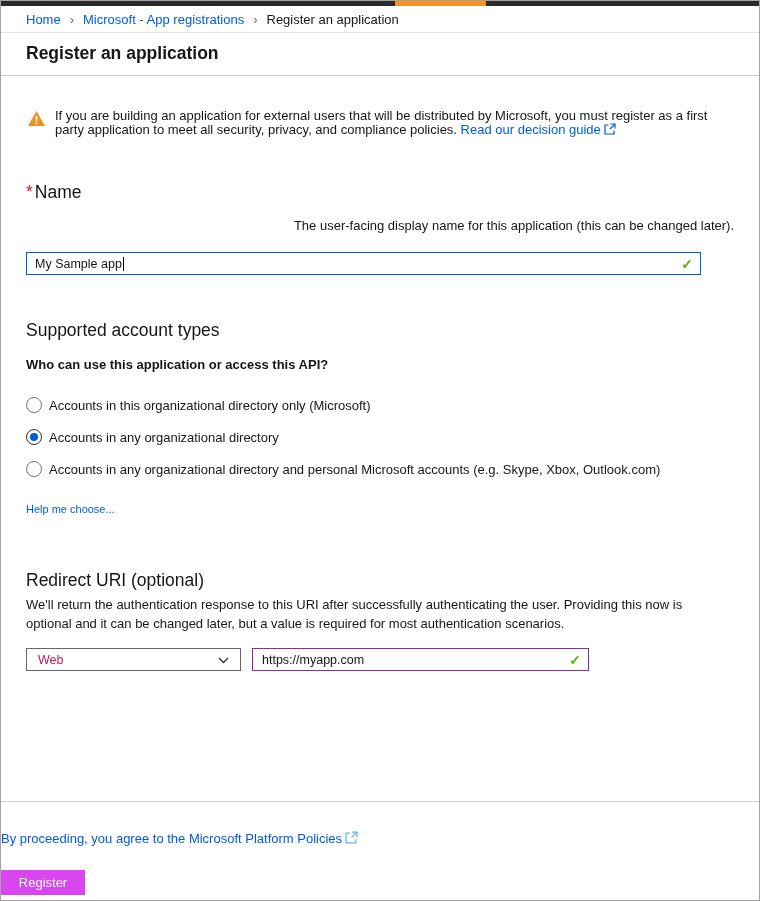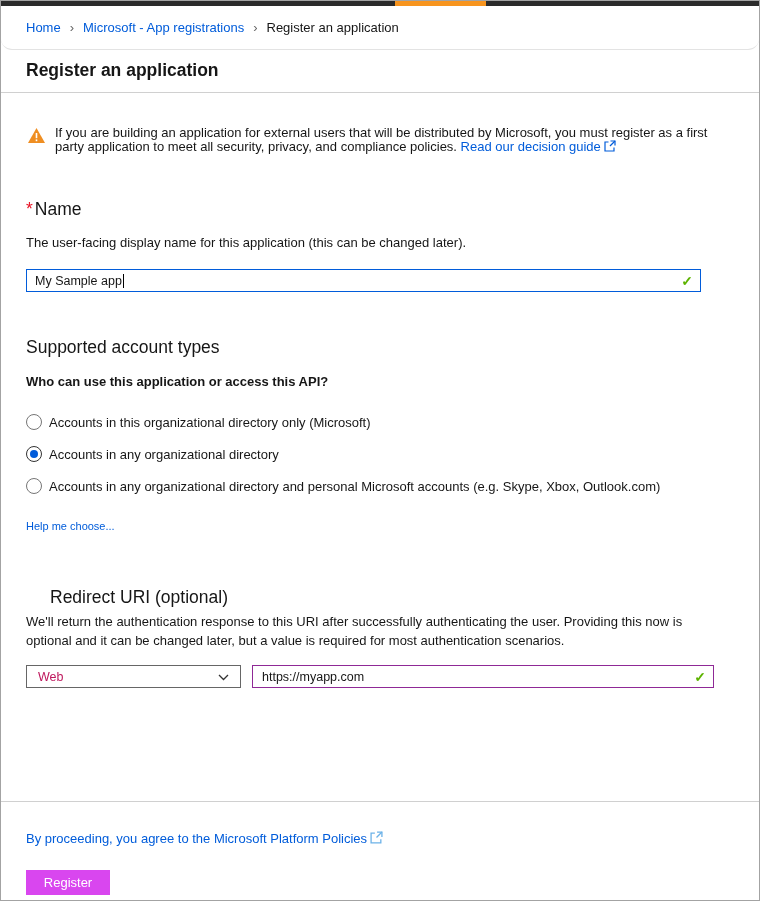--- a/index.html
+++ b/index.html
@@ -10,22 +10,22 @@
     position:relative; width:760px; height:901px;
     border:1px solid #a3a3a3; background:#fff; overflow:hidden;
   }
 
   
   .topbar { position:relative; height:5px; background:#2b2b2b; }
   .topbar-accent { position:absolute; left:394px; top:0; width:91px; height:5px; background:#f7941e; }
 
   
   .breadcrumb-row {
-    display:flex; align-items:center; height:44px;
-    padding-left:25px; border-bottom:1px solid #e3e3e3; font-size:13px;border-radius:11px;
+    display:flex; align-items:center; height:27px;
+    padding-left:25px; border-bottom:1px solid #e3e3e3; font-size:13px;
   }
   .crumb-link { color:#015cda; cursor:pointer; margin-right:9px; }
   .crumb-sep { color:#666; margin-right:9px; font-size:13px; }
   .crumb-current { color:#161616; }
 
   
   .title-row { padding:10px 25px 11px 25px; border-bottom:1px solid #d0d0d0; }
   .page-title { font-size:17.5px; font-weight:bold; color:#161616; }
 
   .content { padding:0 25px; }
@@ -36,21 +36,21 @@
   .warning-text { font-size:13px; line-height:14px; max-width:658px; color:#161616; }
   .inline-link { color:#015cda; cursor:pointer; }
   .ext-icon { display:inline-block; vertical-align:-1px; margin-left:3px; }
 
   
   .section-heading { font-size:17.5px; font-weight:400; color:#161616; }
   .required-marker { color:#e81123; margin-right:2px; }
   .field-desc { font-size:13px; line-height:19px; color:#161616; }
 
   .h-name { margin-top:44px; }
-  .d-name { margin-top:13px; }
+  .d-name { margin-top:13px;text-align:right; }
 
   
   .input-wrap { position:relative; }
   .text-input {
     height:23px; border:1px solid #015cda; background:#fff;
     display:flex; align-items:center; padding:0 26px 0 8px;
     font-size:12.5px; color:#161616; cursor:text;
   }
   .name-input { margin-top:17px; width:675px; }
   .caret { display:inline-block; width:1px; height:14px; background:#000; margin-left:1px; }
@@ -70,37 +70,37 @@
     border:1px solid #767676; margin-right:7px; background:#fff;
     display:flex; align-items:center; justify-content:center;
   }
   .radio-row.selected .radio-circle { border-color:#333; }
   .radio-dot { width:8px; height:8px; border-radius:50%; background:transparent; }
   .radio-row.selected .radio-dot { background:#015cda; }
   .radio-label { font-size:13px; color:#161616; }
 
   .help-link { display:inline-block; margin-top:10px; font-size:11px; color:#015cda; cursor:pointer; }
 
-  .h-redirect { margin-top:53px;margin-left:24px; }
+  .h-redirect { margin-top:53px; }
   .d-redirect { margin-top:4px; max-width:672px; }
 
   
   .redirect-row { display:flex; margin-top:15px; }
   .select-box {
     width:215px; height:23px; border:1px solid #666; background:#fff;
     display:flex; align-items:center; justify-content:space-between;
     padding:0 11px; font-size:12.5px; color:#be185d; cursor:pointer;
   }
   .uri-wrap { margin-left:11px; }
-  .uri-input { width:462px; border-color:#8f2996; padding-left:9px; }
+  .uri-input { width:337px; border-color:#8f2996; padding-left:9px; }
 
   
   .footer {
     position:absolute; left:0; right:0; top:800px; bottom:0;
-    border-top:1px solid #d0d0d0; padding-left:25px;
+    border-top:1px solid #d0d0d0; 
   }
   .agreement { display:inline-block; margin-top:29px; font-size:13px; color:#015cda; cursor:pointer; }
   .register-btn {
     display:block; margin-top:23px; width:84px; height:25px;
     background:#d946ef; color:#fff; border:none; font-size:13px;
     font-family:"Liberation Sans", sans-serif; cursor:pointer;
   }
 </style>
 </head>
 <body>

